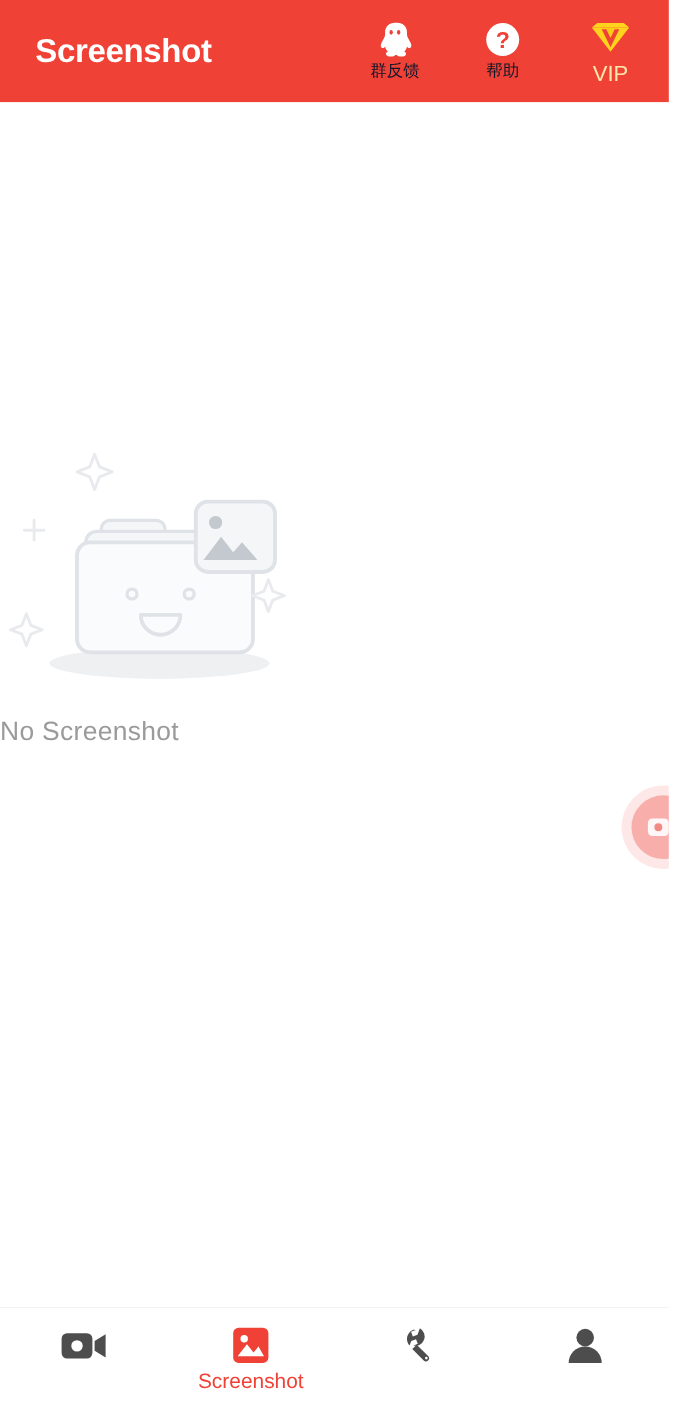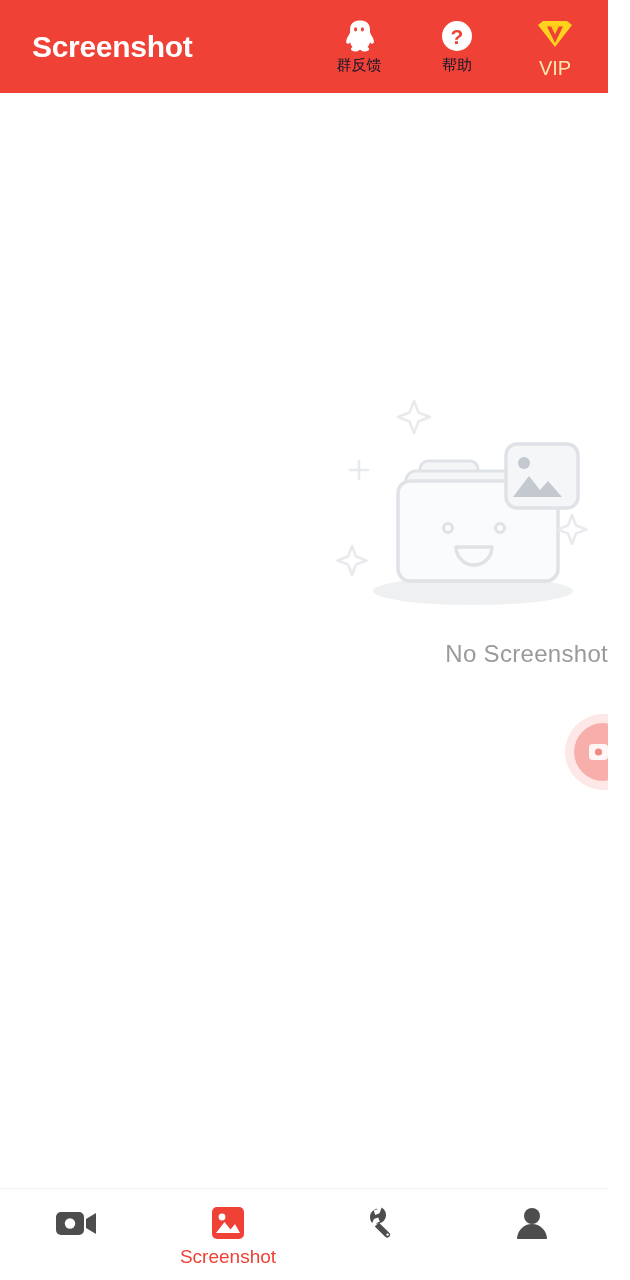--- a/index.html
+++ b/index.html
@@ -70,25 +70,25 @@
   
   .main {
     position: relative;
     flex: 1 1 auto;
     background: #ffffff;
     overflow: hidden;
   }
   .empty-state {
     position: absolute;
     left: 0;
-    top: 292px;
+    top: 304px;
     width: 100%;
     display: flex;
     flex-direction: column;
-    align-items: flex-end;
+    align-items: flex-start;
   }
   .empty-illustration {
     width: 280px;
     height: 230px;
     position: relative;
   }
   .empty-text {
     margin-top: 25px;
     font-size: 24px;
     color: #9a9a9a;

